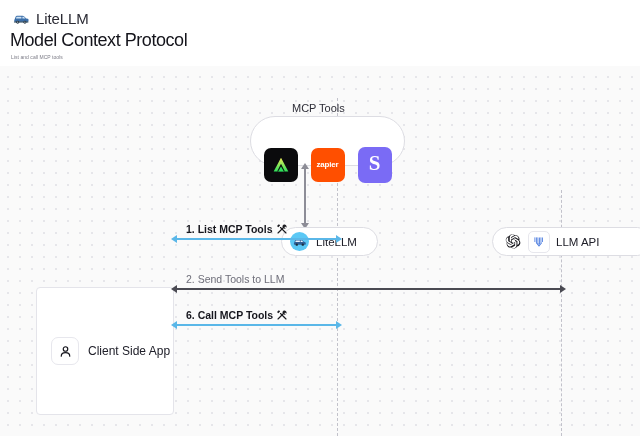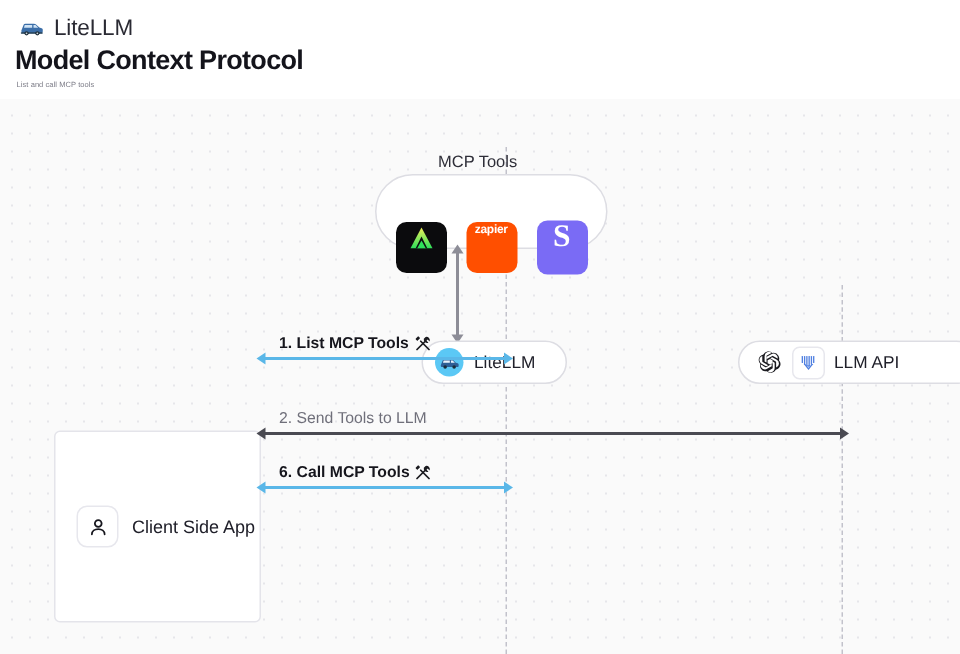--- a/index.html
+++ b/index.html
@@ -39,21 +39,21 @@
     font-size: 15px;
     color: #2a2a33;
     letter-spacing: -0.1px;
   }
 
   .page-title {
     position: absolute;
     left: 10px;
     top: 30px;
     font-size: 18px;
-    font-weight: bold;
+    font-weight: normal;
     color: #14141b;
     letter-spacing: -0.45px;
   }
   .page-subtitle {
     position: absolute;
     left: 11px;
     top: 54px;
     font-size: 5px;
     color: #7b7b86;
     letter-spacing: 0.05px;
@@ -106,20 +106,21 @@
     height: 50px;
     border-radius: 25px;
     justify-content: center;
     gap: 13px;
   }
   .tool-icon {
     width: 34px;
     height: 34px;
     border-radius: 7px;
     display: flex;
+    align-items: center;
     justify-content: center;
     flex: none;
     overflow: hidden;
     position: relative;
     margin-top: 47px;
   }
   .tool-anthropic { background: #0b0b0d; }
   .tool-zapier {
     background: #ff4f00;
     color: #ffffff;

